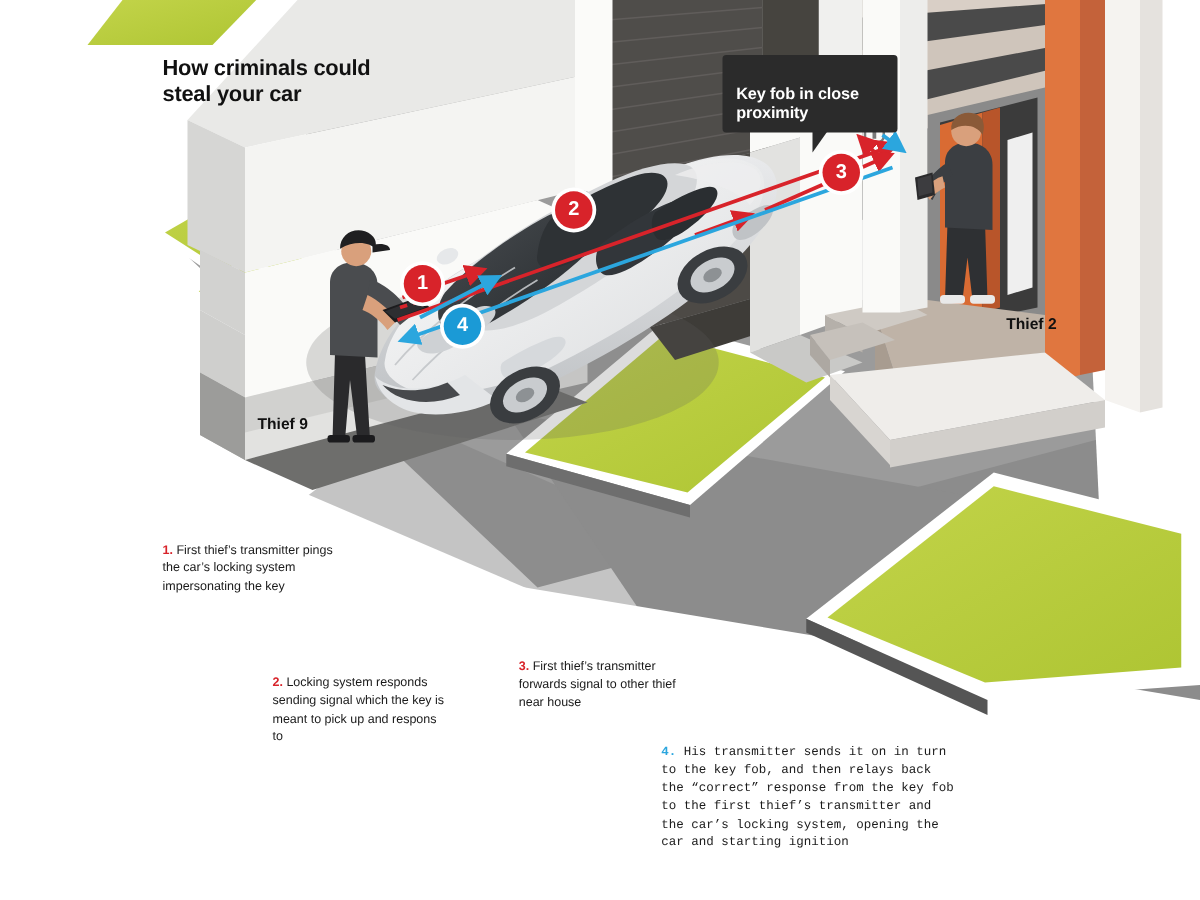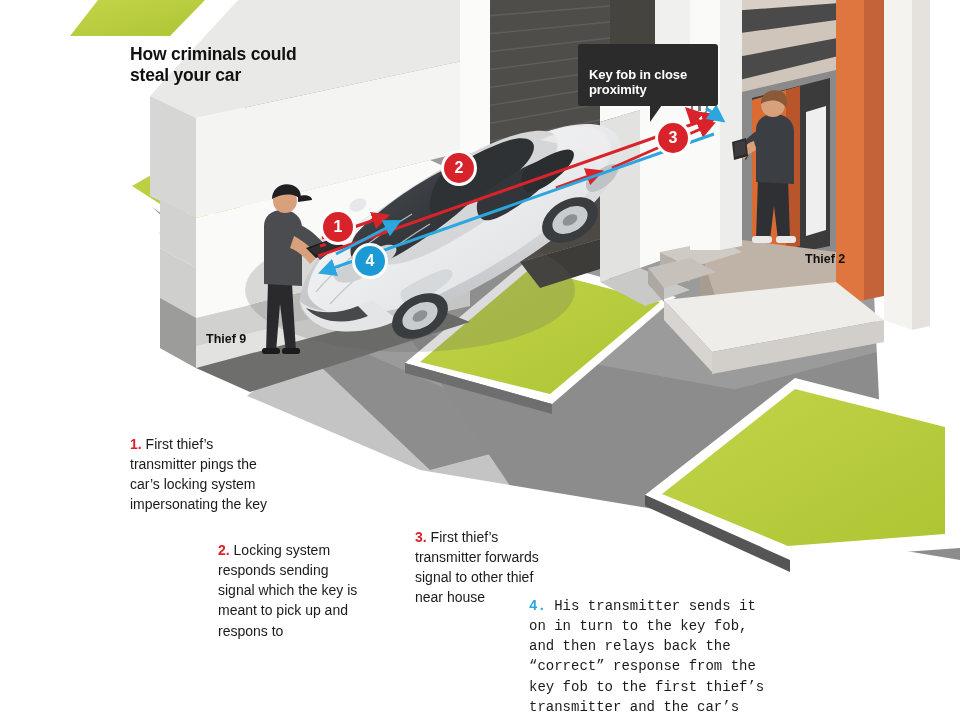--- a/index.html
+++ b/index.html
@@ -16,21 +16,21 @@
   #thief1-label{left:206px;top:332px;}
   #thief2-label{left:786px;top:252px;margin-left:19px;}
 
   .callout{position:absolute;left:578px;top:44px;width:120px;
            background:#2b2b2b;color:#fff;border-radius:3px;
            padding:23px 9px 8px 11px;font-size:13px;font-weight:bold;
            line-height:1.18;letter-spacing:-.1px;}
   .callout .tail{position:absolute;left:72px;bottom:-16px;width:0;height:0;
            border-left:12px solid #2b2b2b;border-bottom:17px solid transparent;}
 
-  .cap{position:absolute;color:#1a1a1a;font-size:14px;line-height:1.44;}
+  .cap{position:absolute;color:#1a1a1a;font-size:10px;line-height:1.44;}
   .cap .n{font-weight:bold;}
   .n.red{color:#D8232A;}
   .n.blue{color:#2BA6DE;}
   #cap1{left:130px;top:434px;width:152px;}
   #cap2{left:218px;top:540px;width:140px;}
   #cap3{left:368px;top:527px;width:146px;margin-left:47px;}
   #cap4{left:529px;top:596px;width:240px;font-family:Liberation Mono, monospace;}
 
   .marker{position:absolute;width:30px;height:30px;border-radius:50%;
           box-shadow:0 0 0 3px #fff;color:#fff;font-weight:bold;

